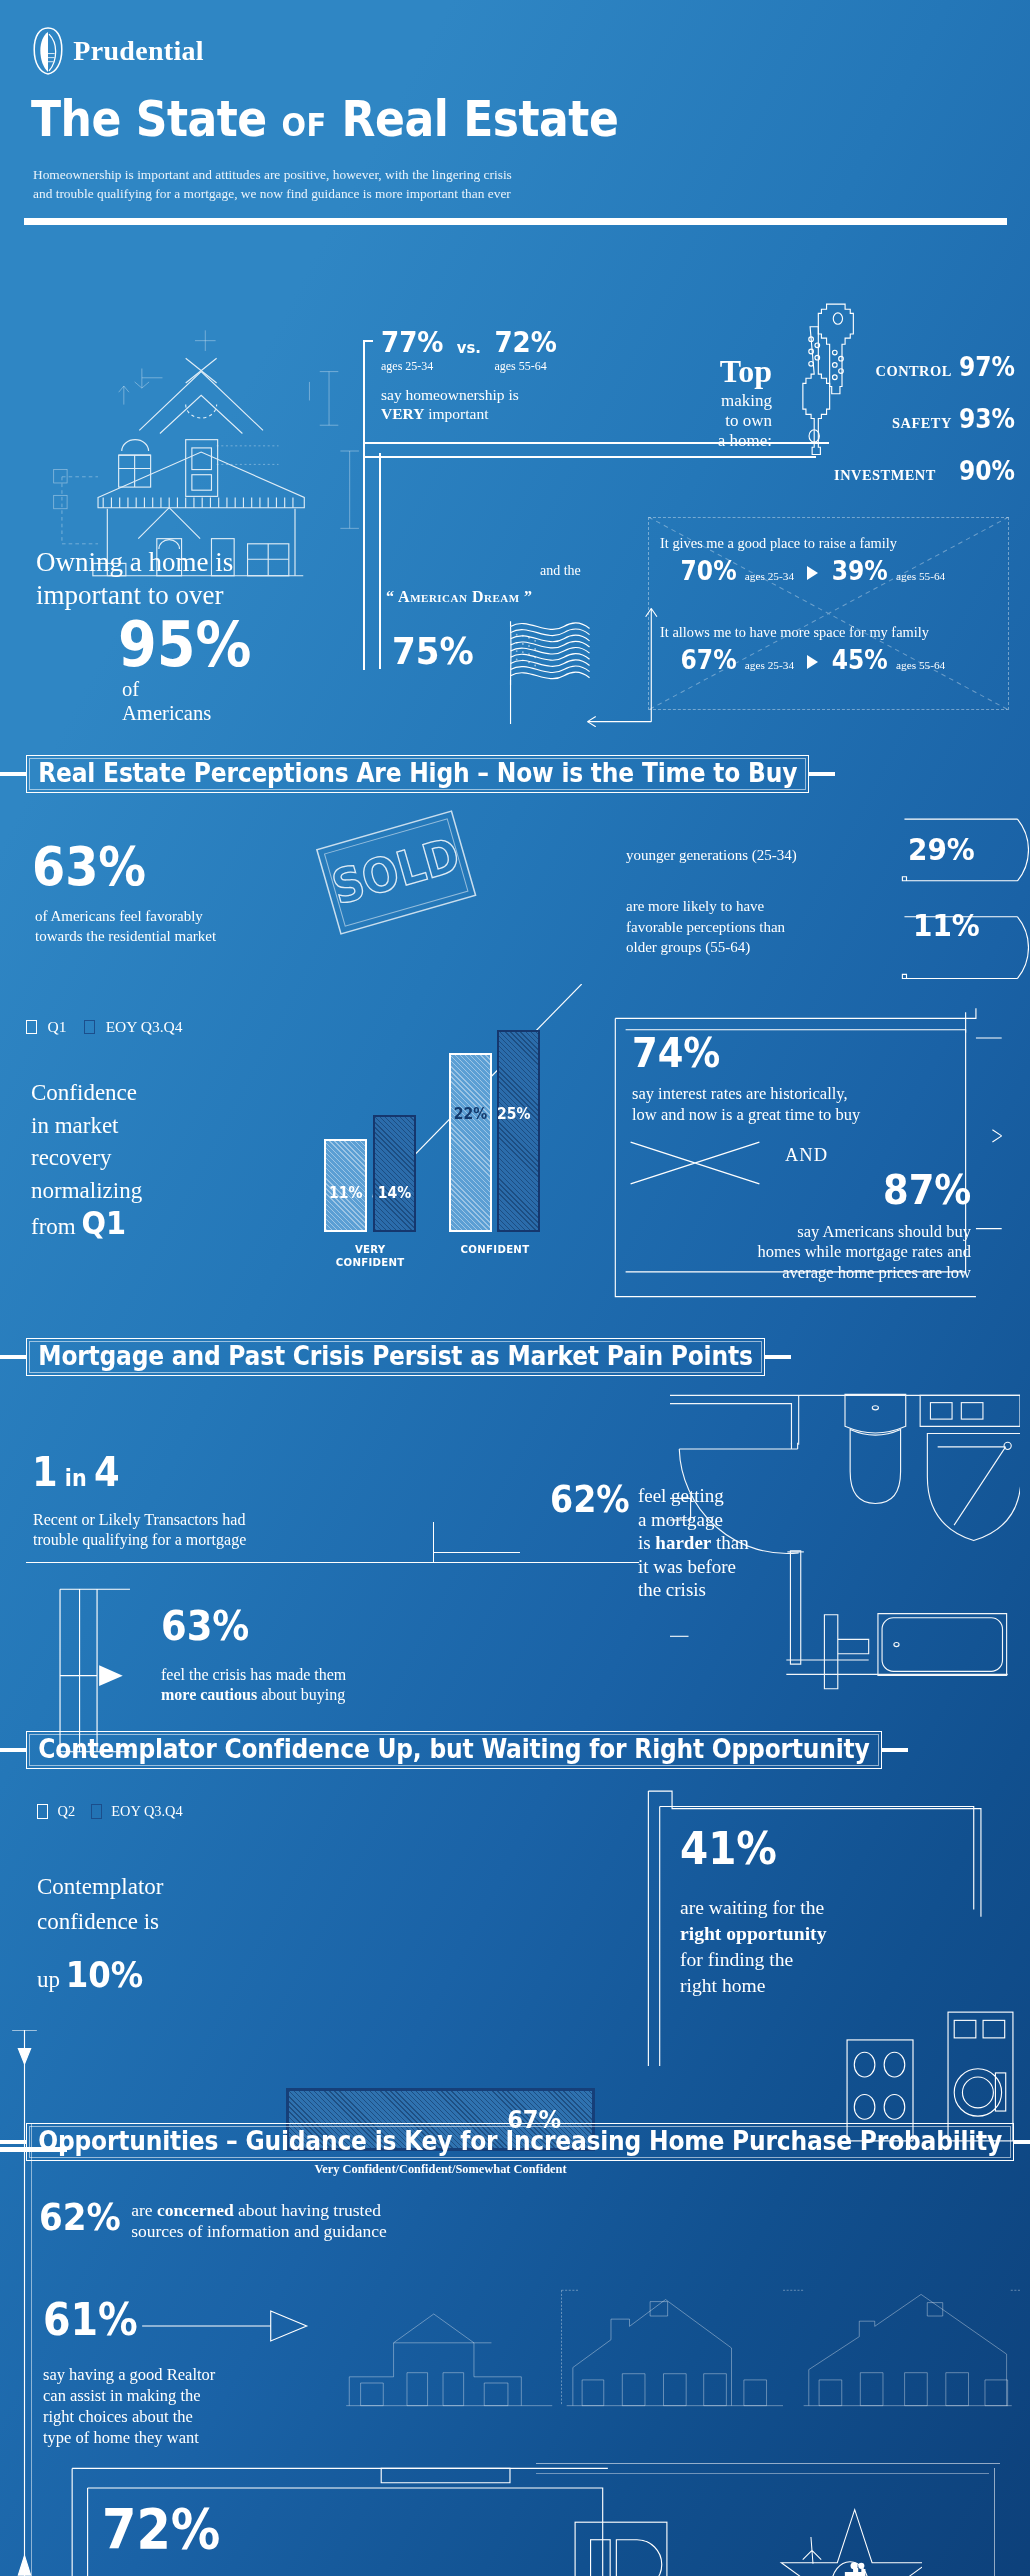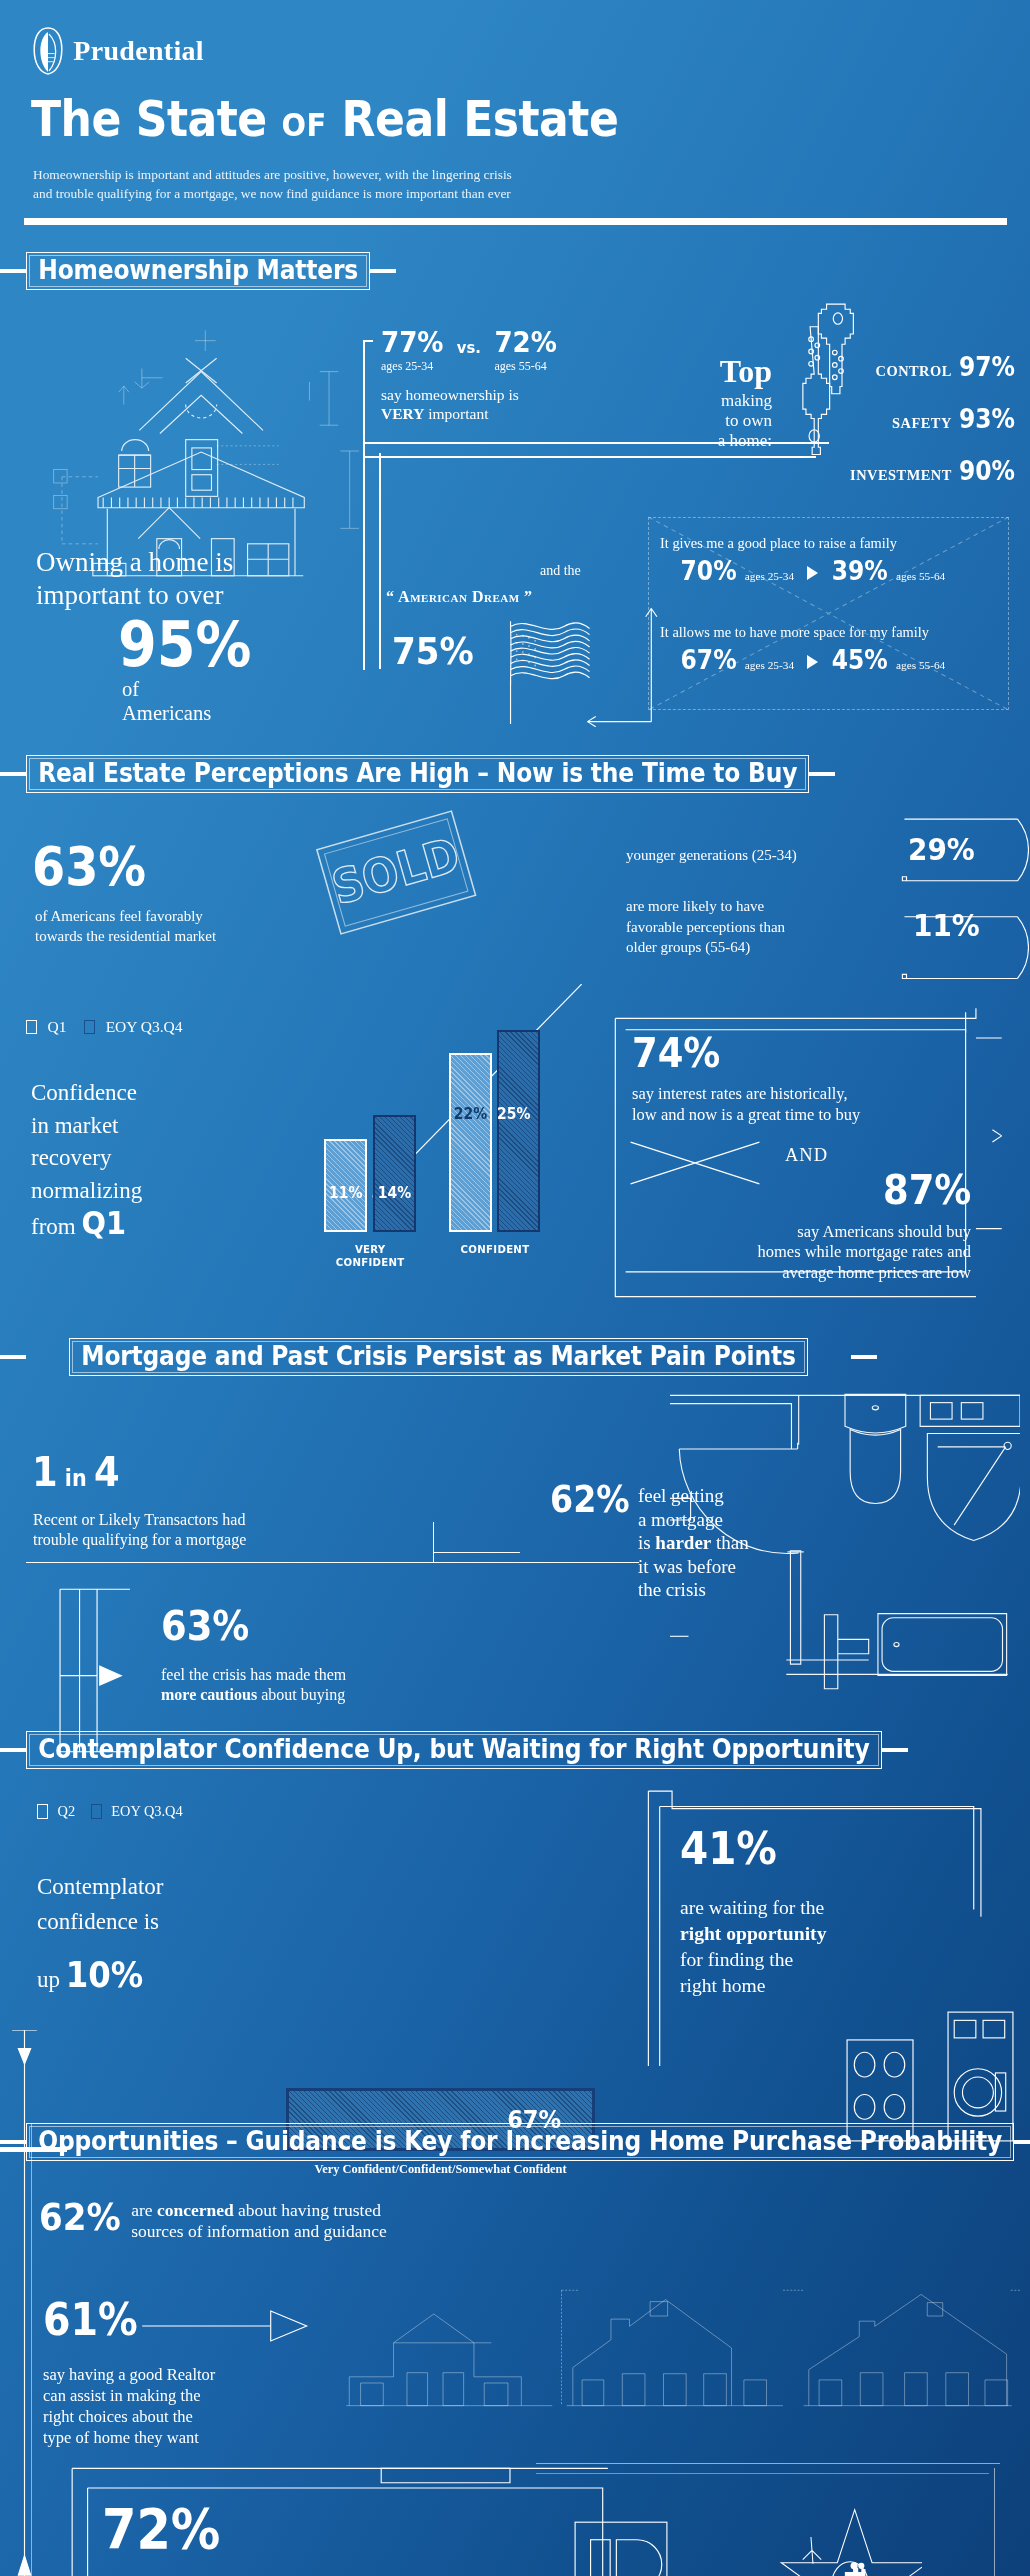--- a/index.html
+++ b/index.html
@@ -143,27 +143,20 @@
     <span class="of">OF</span>
     <span>Real Estate</span>
   </div>
 
   <div class="subtitle">
     <div>Homeownership is important and attitudes are positive, however, with the lingering crisis</div>
     <div>and trouble qualifying for a mortgage, we now find guidance is more important than ever</div>
   </div>
   <div class="rule-top"></div>
 
-  <div class="banner" style="left:0px; top:252px;">
-    <div class="tick-l"></div>
-    <div class="frame">
-      <div class="label">Homeownership Matters</div>
-    </div>
-    <div class="tick-r"></div>
-  </div>
 
   <div class="abs" style="left:31px; top:322px; opacity:.85;">
     <svg width="330" height="258" viewBox="0 0 640 500">
       <g class="st">
         <path d="M210 210 L330 96 L450 210"></path>
         <path d="M250 216 L330 142 L410 216"></path>
         <path d="M300 118 L360 70 M360 118 L300 70"></path>
         <path d="M300 160 a30 26 0 0 0 60 0" stroke-dasharray="6 6"></path>
         <rect x="300" y="228" width="62" height="110"></rect>
         <rect x="312" y="244" width="38" height="42"></rect>
@@ -320,21 +313,21 @@
     <div style="display:flex; justify-content:flex-end; align-items:baseline; gap:7.2px; margin-bottom:27px;">
       <span class="sc" style="font-size:14.4px; font-weight:700;">CONTROL</span>
       <span class="big-num" style="font-size:26px;">97%</span>
     </div>
     <div style="display:flex; justify-content:flex-end; align-items:baseline; gap:7.2px; margin-bottom:27px;">
       <span class="sc" style="font-size:14.4px; font-weight:700;">SAFETY</span>
       <span class="big-num" style="font-size:26px;">93%</span>
     </div>
     <div style="display:flex; justify-content:flex-end; align-items:baseline; gap:7.2px;">
       <span class="sc" style="font-size:14.4px; font-weight:700;">INVESTMENT</span>
-      <span class="big-num" style="font-size:26px;">90%</span>
+      <span class="big-num" style="font-size:26px;margin-left:16px;">90%</span>
     </div>
   </div>
 
   <div class="abs bp-dash" style="left:648px; top:517px; width:361px; height:193px;"></div>
   <div class="abs" style="left:648px; top:517px;">
     <svg width="361" height="193" viewBox="0 0 700 375">
       <path d="M0 0 L700 375 M700 0 L0 375" stroke="rgba(255,255,255,.34)" stroke-width="2" stroke-dasharray="9 8" fill="none"></path>
     </svg>
   </div>
 
@@ -471,21 +464,21 @@
     </div>
     <div class="abs serif" style="left:180px; top:138px; font-size:18.5px; letter-spacing:1px;">AND</div>
     <div class="abs big-num" style="left:278px; top:164px; font-size:41px;">87%</div>
     <div class="abs serif" style="left:36px; top:215px; width:330px; font-size:16.5px; line-height:1.24; text-align:right;">
       <div>say Americans should buy</div>
       <div>homes while mortgage rates and</div>
       <div>average home prices are low</div>
     </div>
   </div>
 
-  <div class="banner" style="left:0px; top:1338px;gap:43px;">
+  <div class="banner" style="left:0px; top:1338px;">
     <div class="tick-l"></div>
     <div class="frame">
       <div class="label">Mortgage and Past Crisis Persist as Market Pain Points</div>
     </div>
     <div class="tick-r"></div>
   </div>
 
   <div class="abs" style="left:32px; top:1453px; display:flex; align-items:baseline; gap:7.2px;">
     <span class="big-num" style="font-size:41px;">1</span>
     <span class="big-num" style="font-size:23px;">in</span>

